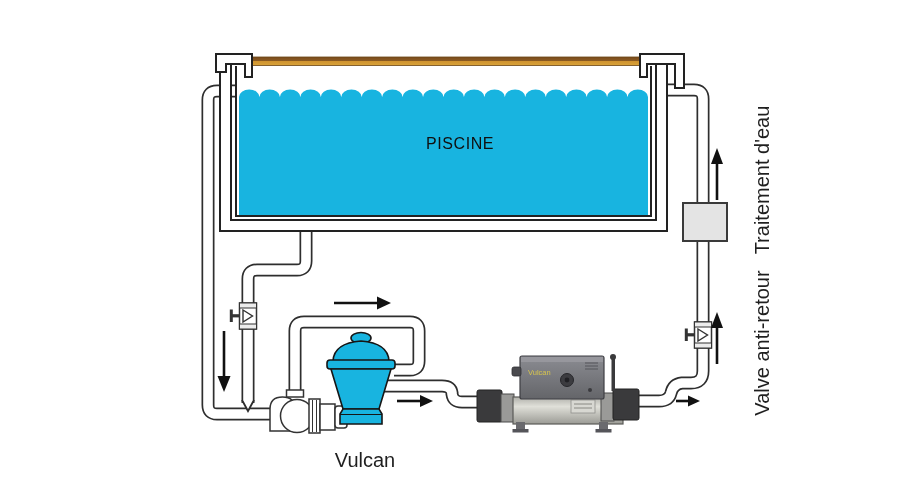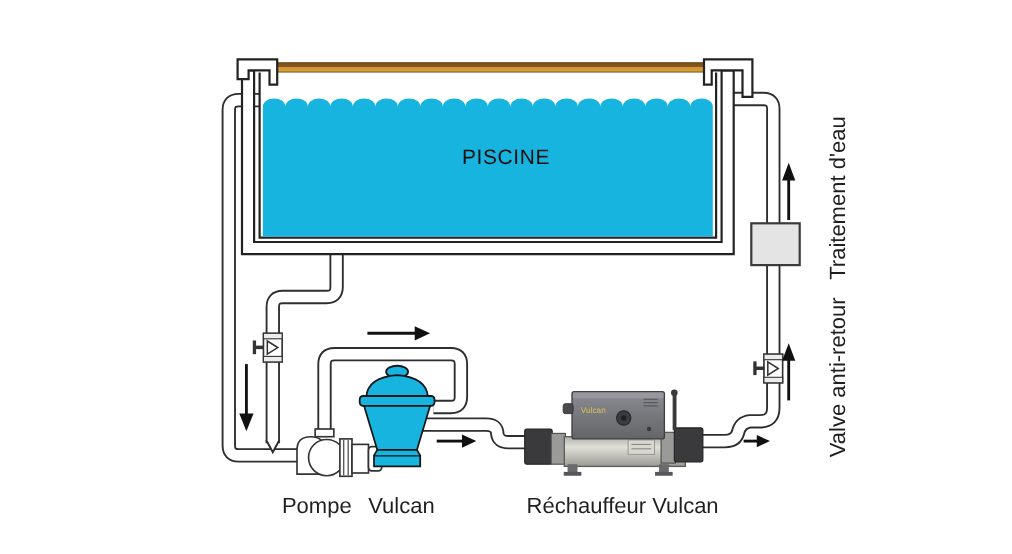--- a/index.html
+++ b/index.html
@@ -12,21 +12,21 @@
   .arrow line{stroke:#111;stroke-width:2.6;}
   .arrow polygon{fill:#111;stroke:none;}
   .pump-part{fill:#ffffff;stroke:#333;stroke-width:1.5;}
   .filter-part{stroke:#161616;stroke-width:1.6;}
   .valve-body{fill:#ffffff;stroke:#333;stroke-width:1.5;}
   .valve-band{fill:#ececec;stroke:#333;stroke-width:1;}
   .valve-tri{fill:#ffffff;stroke:#333;stroke-width:1.4;}
   .valve-stem{fill:#333;}
   .lbl{position:absolute;color:#1f1f1f;font-size:20px;line-height:22px;text-align:center;white-space:nowrap;}
   .lbl-vert{transform:rotate(-90deg);transform-origin:center center;width:160px;}
-  #piscine-label{font-size:19px;letter-spacing:.6px;color:#101010;}
+  #piscine-label{font-size:16px;letter-spacing:.6px;color:#101010;}
 </style>
 </head>
 <body>
 
 <div id="canvas">
 
 <svg id="diagram-svg" width="920" height="504" viewBox="0 0 920 504">
   <defs>
     <linearGradient id="rimGrad" x1="0" y1="0" x2="0" y2="1">
       <stop offset="0" stop-color="#7a4b1d"></stop>
@@ -169,23 +169,21 @@
 
     <rect x="516" y="422" width="9" height="8" fill="#6a6a6e"></rect>
     <rect x="512.5" y="429" width="16" height="3.5" fill="#55555a"></rect>
     <rect x="599" y="422" width="9" height="8" fill="#6a6a6e"></rect>
     <rect x="595.5" y="429" width="16" height="3.5" fill="#55555a"></rect>
   </g>
 </svg>
 
 <div class="lbl" id="piscine-label" style="left:380px;top:133px;width:160px;">PISCINE</div>
 
-<div class="lbl" style="left:233px;top:449px;width:110px;">Pompe</div>
 
 <div class="lbl" style="left:315px;top:449px;width:100px;">Vulcan</div>
 
-<div class="lbl" style="left:466px;top:449px;width:200px;">Réchauffeur Vulcan</div>
 
 <div class="lbl lbl-vert" style="left:682px;top:332px;">Valve anti-retour</div>
 
 <div class="lbl lbl-vert" style="left:682px;top:169px;">Traitement d'eau</div>
 
 </div>
 
 </body></html>

